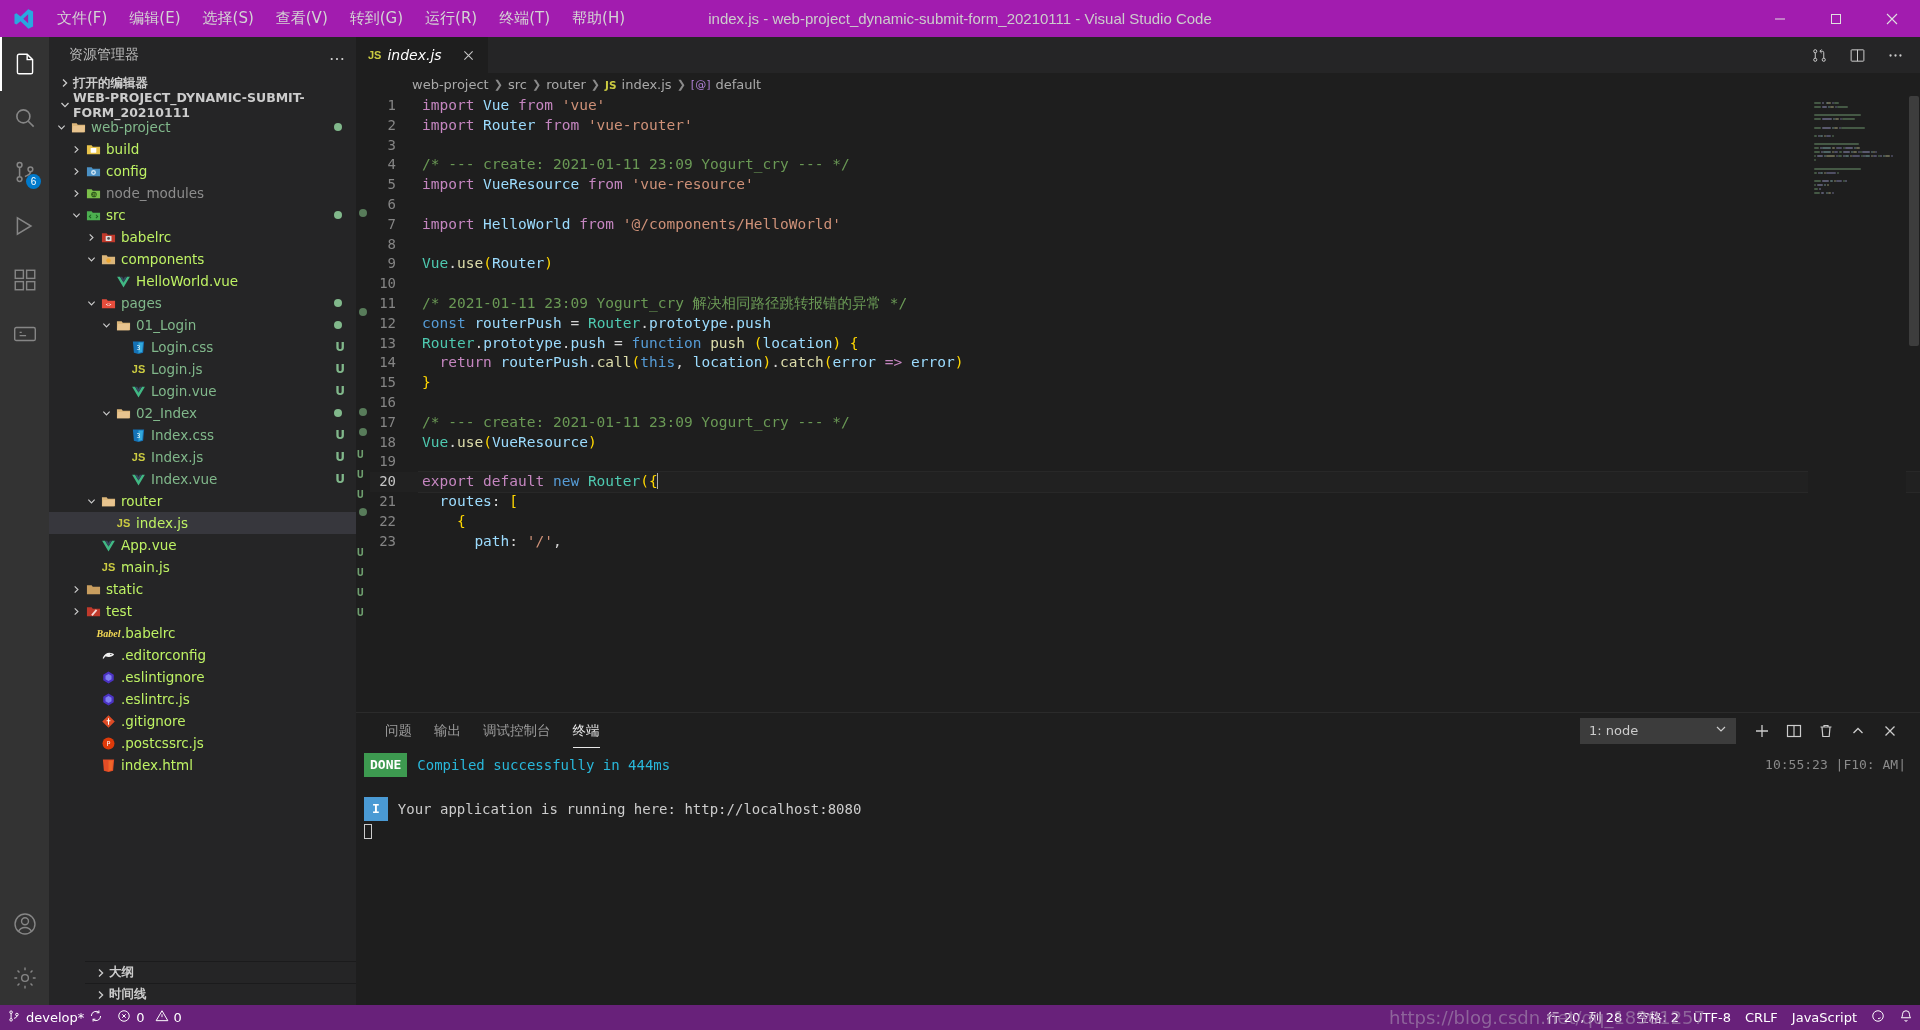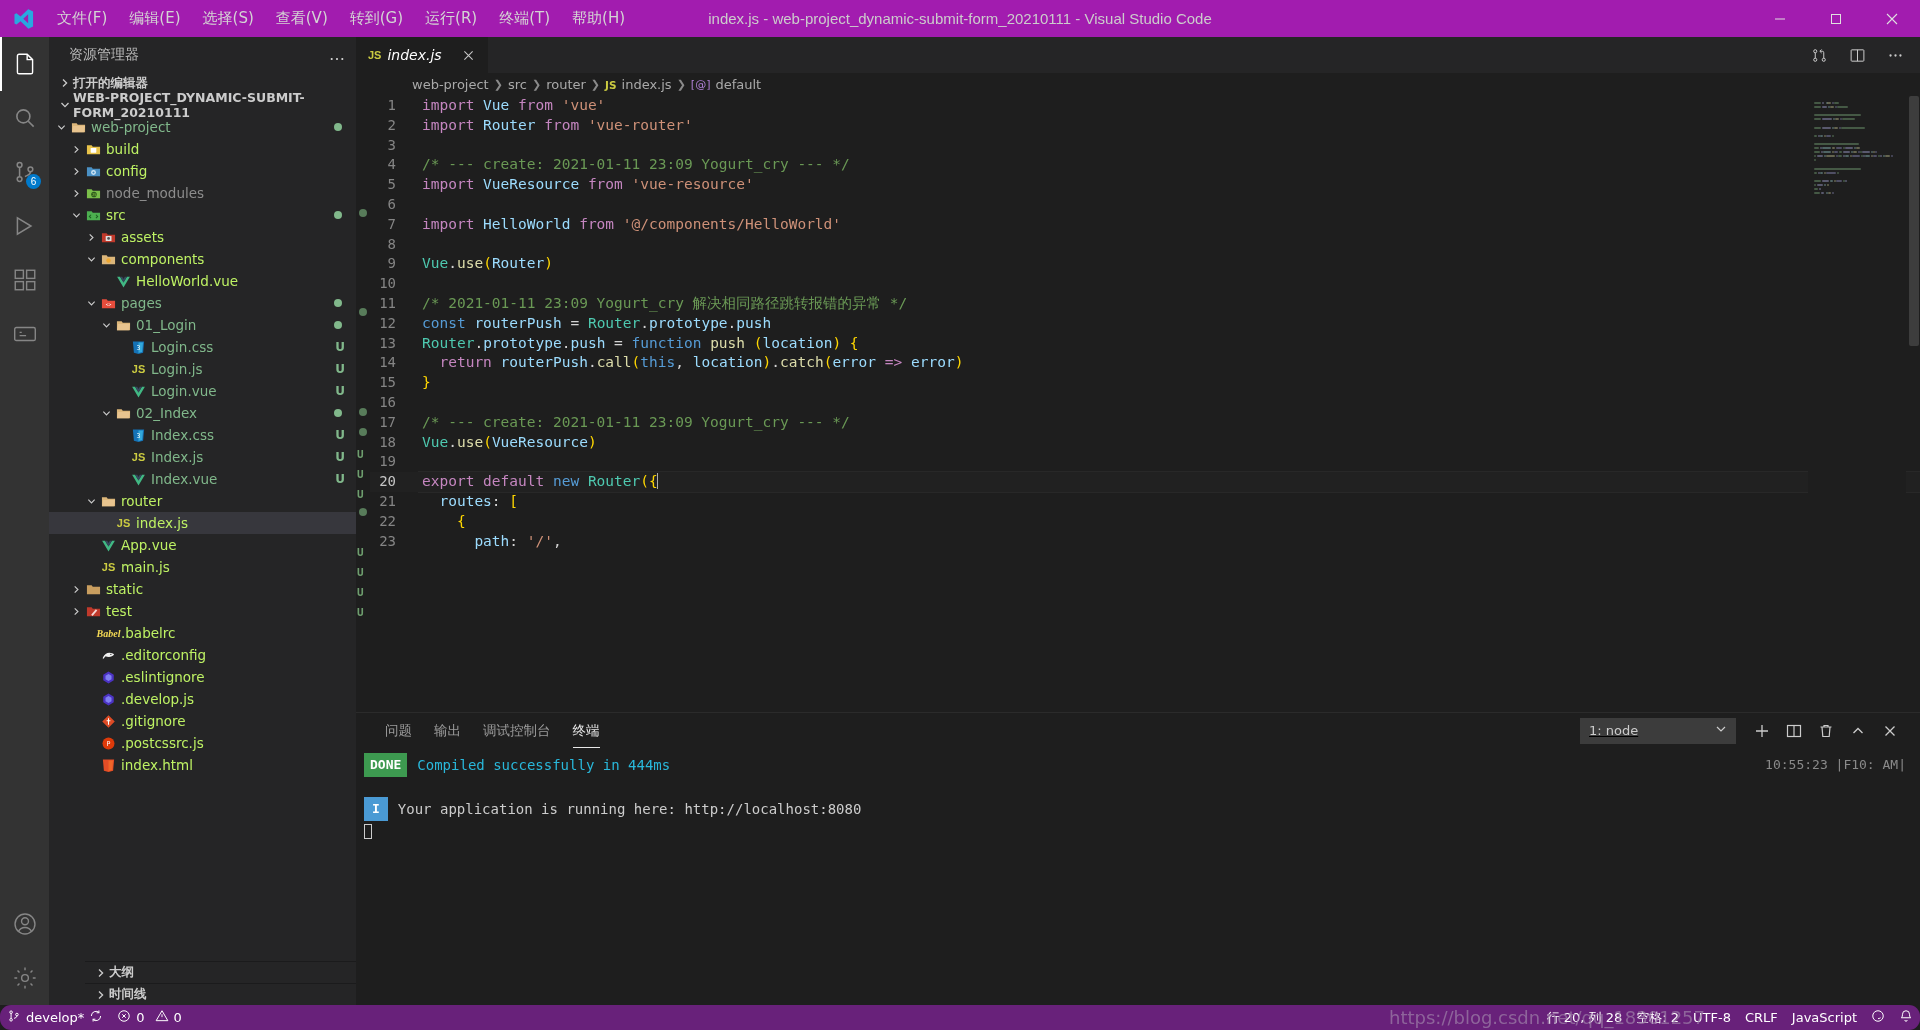--- a/index.html
+++ b/index.html
@@ -170,21 +170,21 @@
   .panel-tabs { height:35px; flex:0 0 35px; display:flex; align-items:center; padding-left:18px; }
   .ptab {
     font-size:13.5px; color:#9d9d9d; padding:0 11px; height:100%;
     display:flex; align-items:center; position:relative; cursor:pointer;
     font-family:"DejaVu Sans","Liberation Sans",sans-serif;
   }
   .ptab.active { color:#e7e7e7; }
   .ptab.active::after {
     content:""; position:absolute; left:11px; right:11px; bottom:0; height:1px; background:#e7e7e7;
   }
-  .panel-actions { margin-left:auto; display:flex; align-items:center; gap:4px; padding-right:16px;text-decoration:underline; }
+  .panel-actions { margin-left:auto; display:flex; align-items:center; gap:4px; padding-right:16px; }
   .term-select {
     background:#3c3c3c; border:1px solid #3c3c3c; color:#cccccc; font-size:13px;
     height:26px; width:156px; padding:0 8px; display:flex; align-items:center;
     font-family:"DejaVu Sans","Liberation Sans",sans-serif; cursor:pointer; margin-right:8px;
   }
   .term-select .chev { margin-left:auto; }
   .term-select svg { width:12px; height:12px; }
   .pa-btn { width:28px; height:28px; display:flex; align-items:center; justify-content:center; color:#cccccc; cursor:pointer; }
   .pa-btn svg { width:16px; height:16px; }
   .panel-body {
@@ -203,21 +203,20 @@
   }
   .t-cyan { color:#29b8db; }
   .term-clock { position:absolute; right:14px; top:6px; font-size:13px; color:#8a8a8a; font-family:"DejaVu Sans Mono",monospace; }
   .term-cursor { display:inline-block; width:8px; height:15px; border:1px solid #cccccc; }
 
   
   .statusbar {
     height:25px; flex:0 0 25px; background:#68217a; color:#ffffff;
     display:flex; align-items:center; font-size:13px;
     font-family:"DejaVu Sans","Liberation Sans",sans-serif;
-    border-radius:11px;
   }
   .sb-item { padding:0 7px; height:100%; display:flex; align-items:center; gap:5px; cursor:pointer; }
   .sb-item svg { width:14px; height:14px; }
   .sb-right { margin-left:auto; display:flex; align-items:flex-end; height:100%; }
   .watermark {
     position:absolute; right:215px; bottom:2px; color:#9b7ba6; font-size:18px;
     font-family:"DejaVu Sans","Liberation Sans",sans-serif; pointer-events:none; opacity:.75;
   }
   .sb-pos-wrap { position:relative; }
 </style>
@@ -431,21 +430,21 @@
               <path d="M3 1.5 6.6 5 3 8.5"></path>
             </svg>
           </span>
           <span class="ficon">
             <svg viewBox="0 0 16 16" width="15" height="15">
               <path d="M1 3.5h5l1.2 1.6H15V13H1z" fill="#c0392b"></path>
               <rect x="5" y="6.3" width="6.2" height="5.4" fill="#e0e0e0" rx=".6"></rect>
               <circle cx="8.1" cy="9" r="1.5" fill="#555"></circle>
             </svg>
           </span>
-          <span class="label c-default">assets</span>
+          <span class="label c-default">babelrc</span>
         </div>
         <div class="row">
           <span class="indent" style="width: 36px;"></span>
           <span class="arrow">
             <svg viewBox="0 0 10 10" fill="none" stroke="currentColor" stroke-width="1.25">
               <path d="M1.5 3 5 6.6 8.5 3"></path>
             </svg>
           </span>
           <span class="ficon">
             <svg viewBox="0 0 16 16" width="15" height="15">
@@ -691,21 +690,21 @@
         </div>
         <div class="row">
           <span class="indent" style="width: 36px;"></span>
           <span class="arrow"></span>
           <span class="ficon">
             <svg viewBox="0 0 16 16" width="15" height="15">
               <path d="M8 1.6 13.6 5v6L8 14.4 2.4 11V5z" fill="#4b32c3"></path>
               <path d="M8 4.3 11.2 6.2v3.6L8 11.7 4.8 9.8V6.2z" fill="#8080f2"></path>
             </svg>
           </span>
-          <span class="label c-default">.develop.js</span>
+          <span class="label c-default">.eslintrc.js</span>
         </div>
         <div class="row">
           <span class="indent" style="width: 36px;"></span>
           <span class="arrow"></span>
           <span class="ficon">
             <svg viewBox="0 0 16 16" width="15" height="15">
               <path d="M8 1.3 14.7 8 8 14.7 1.3 8z" fill="#dd4b25"></path>
               <path d="M8 4.6v6.8M6 7.2h4" stroke="#fff" stroke-width="1.1"></path>
             </svg>
           </span>

